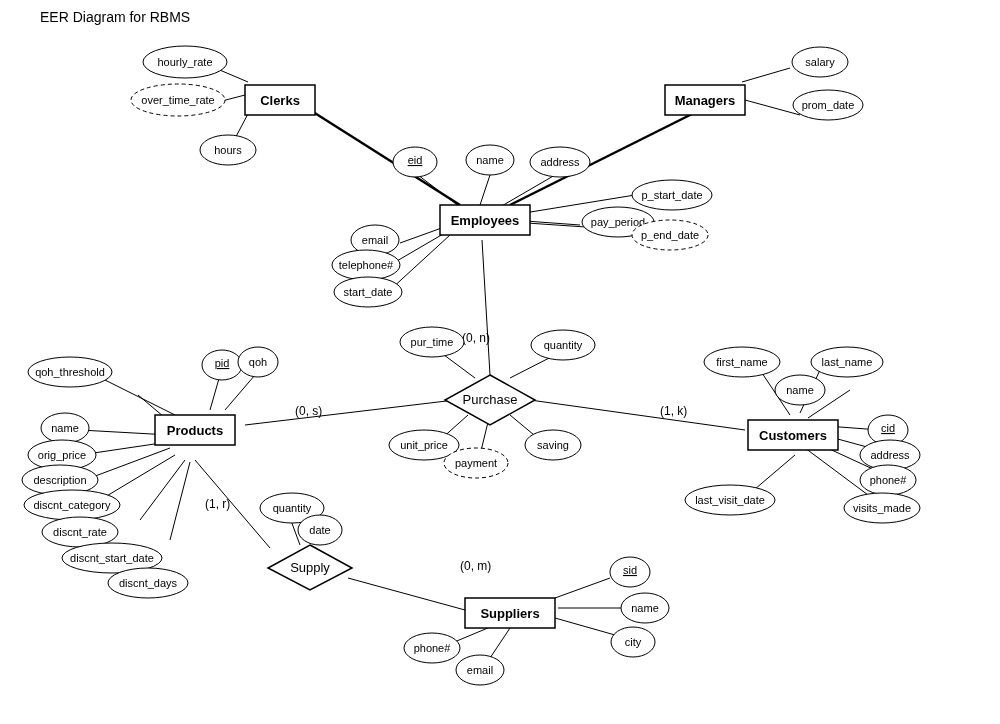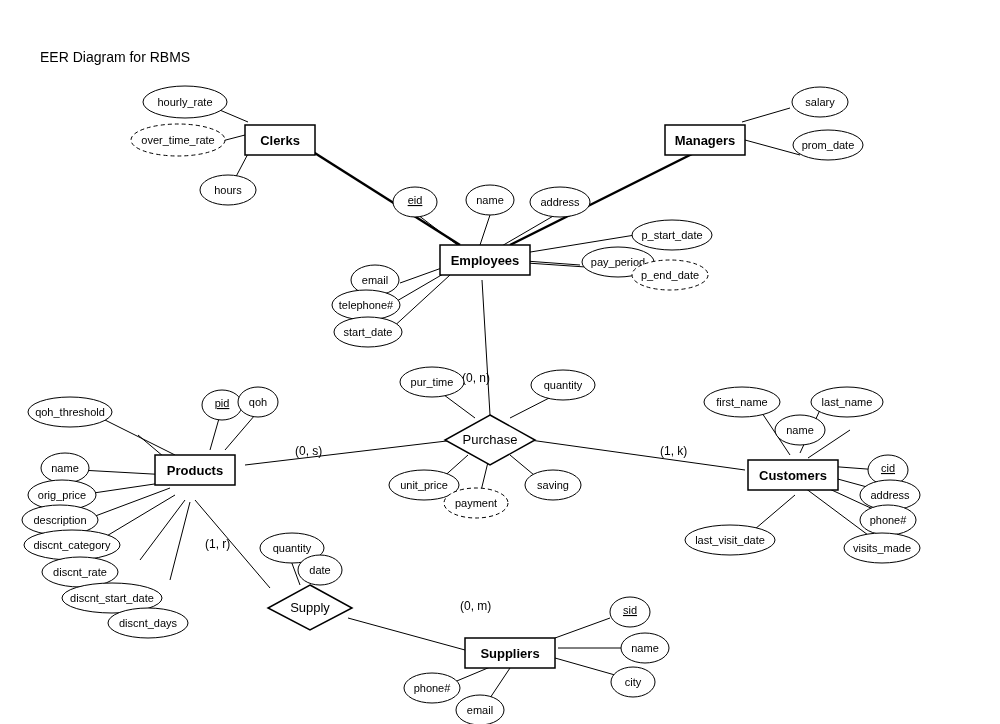--- a/index.html
+++ b/index.html
@@ -9,21 +9,20 @@
       font-size: 13px;
       width: 1000px;
       height: 724px;
       overflow: hidden;
       position: relative;
     }
     #diagram-container {
       position: relative;
       width: 1000px;
       height: 643px;
-      margin-top: 40px;
     }
     svg {
       position: absolute;
       top: 0;
       left: 0;
       width: 1000px;
       height: 724px;
     }
     
     .entity rect {

